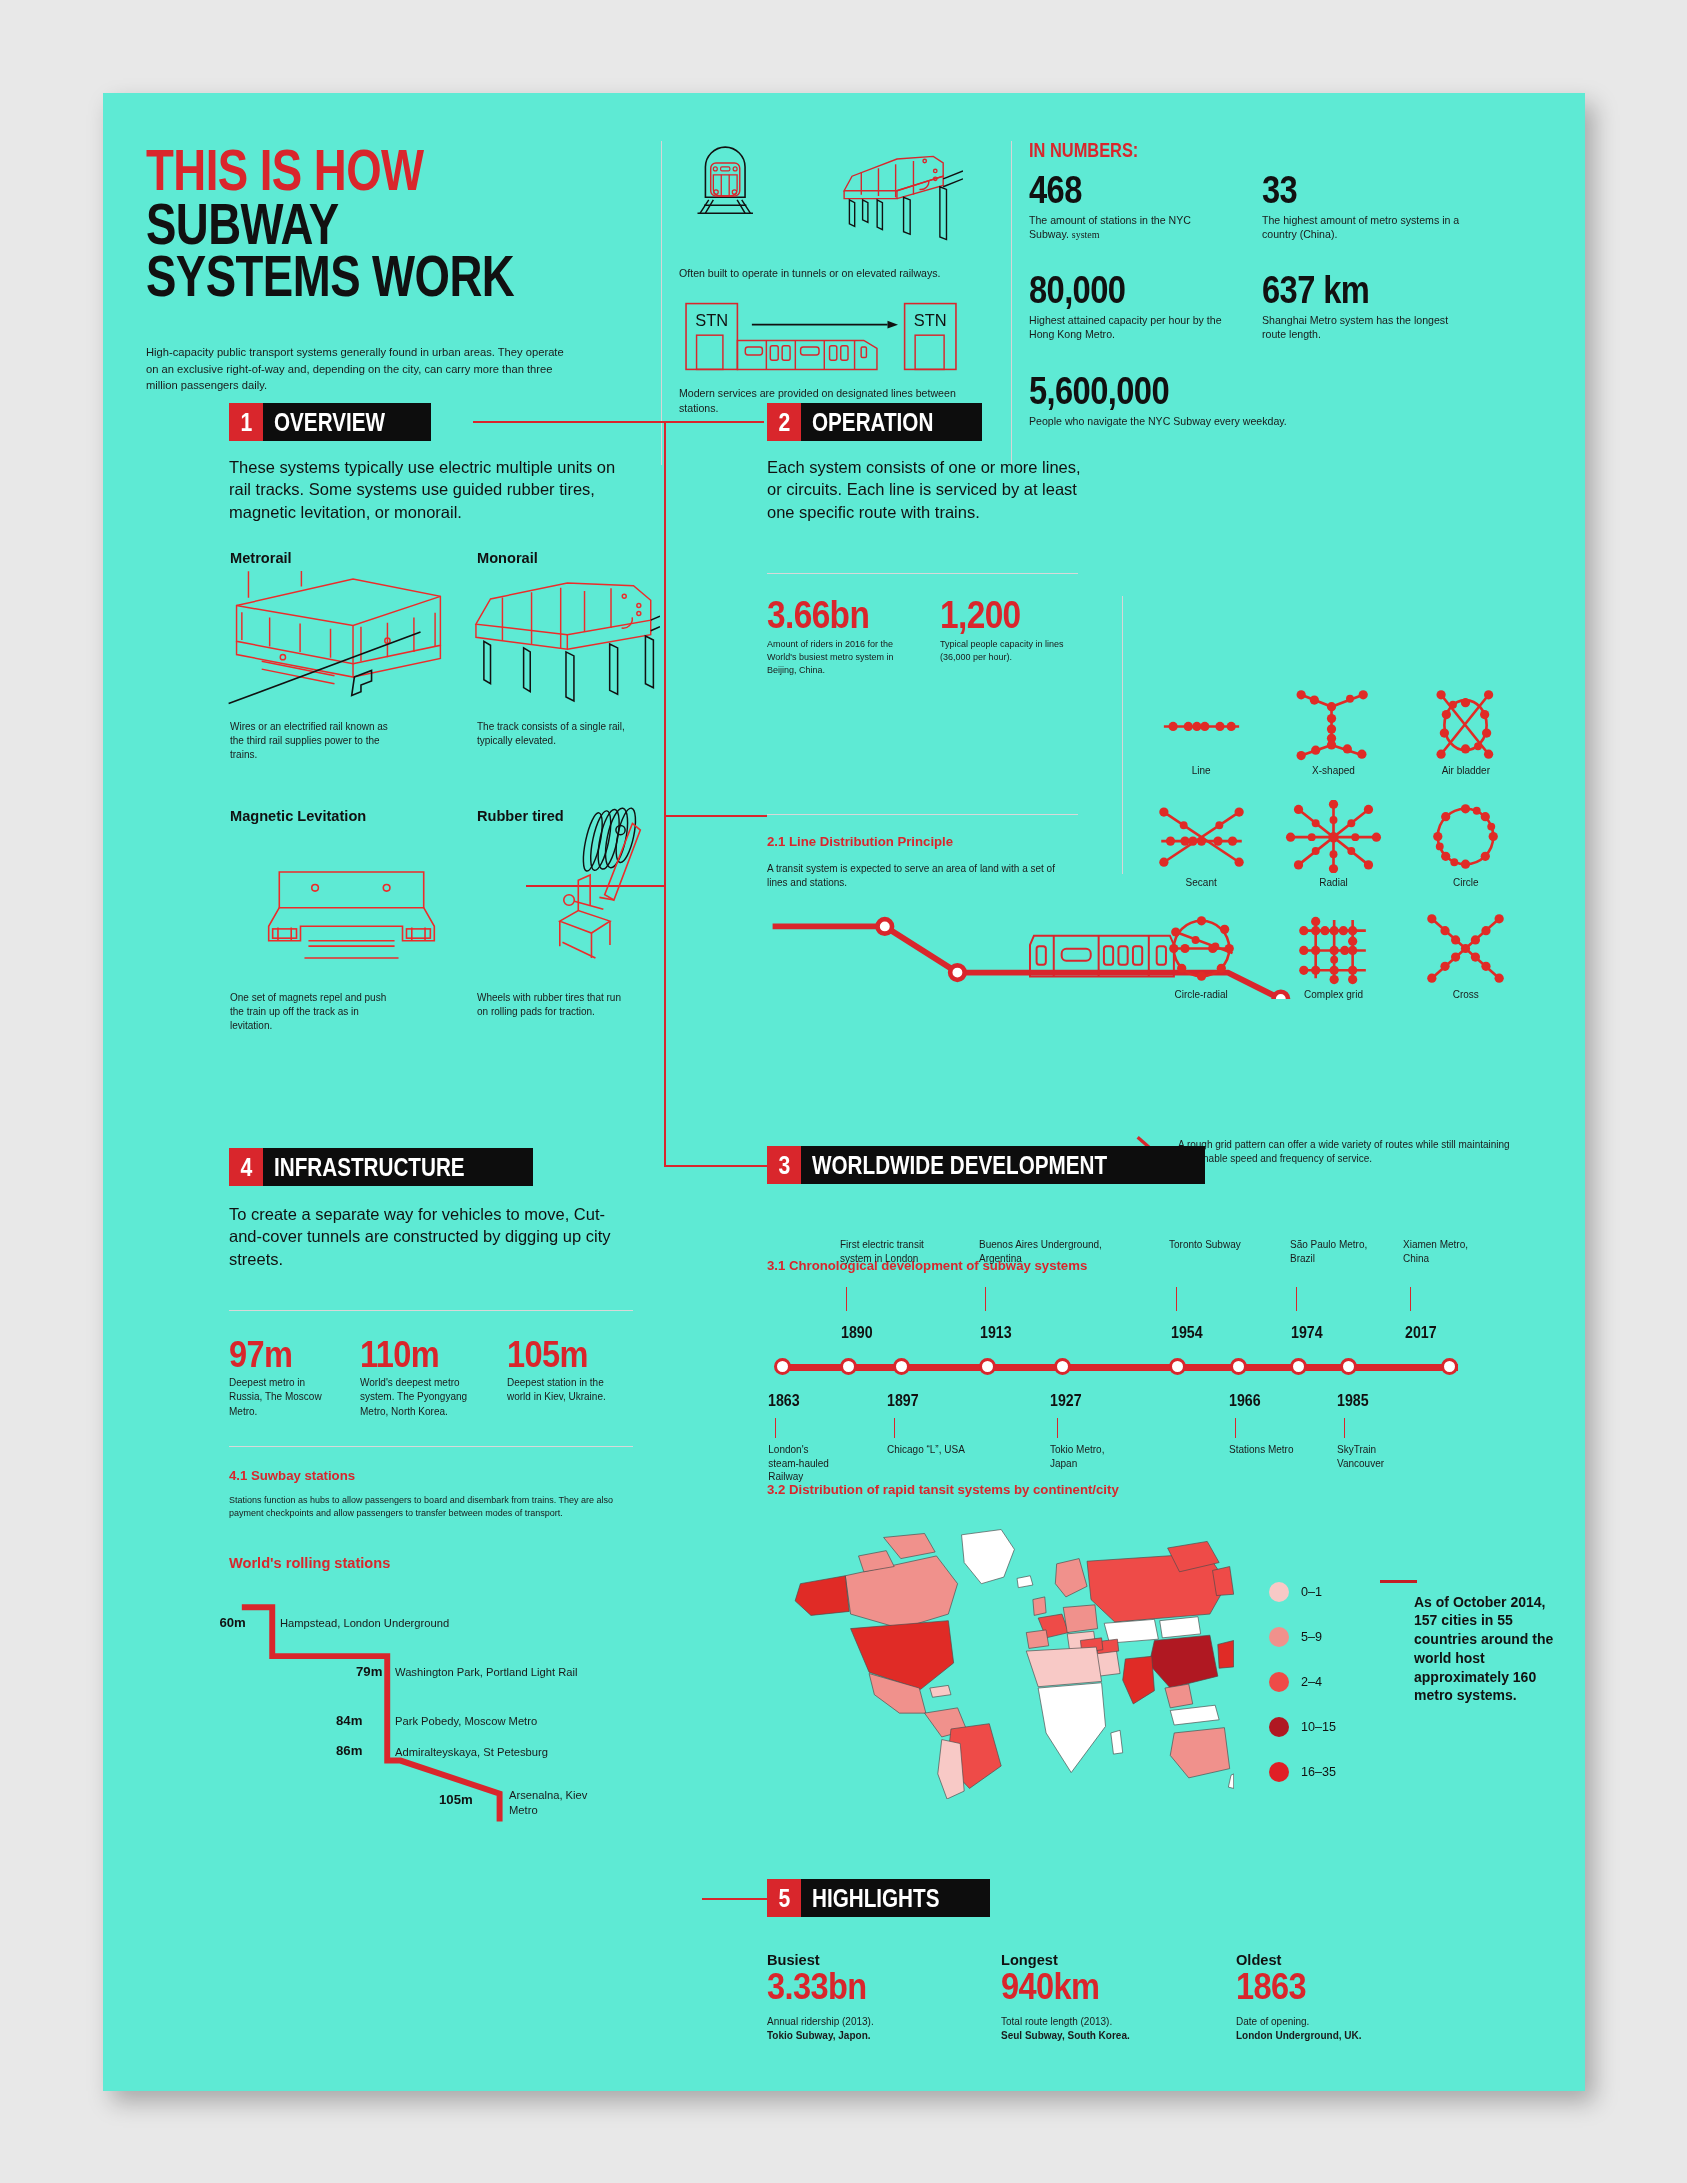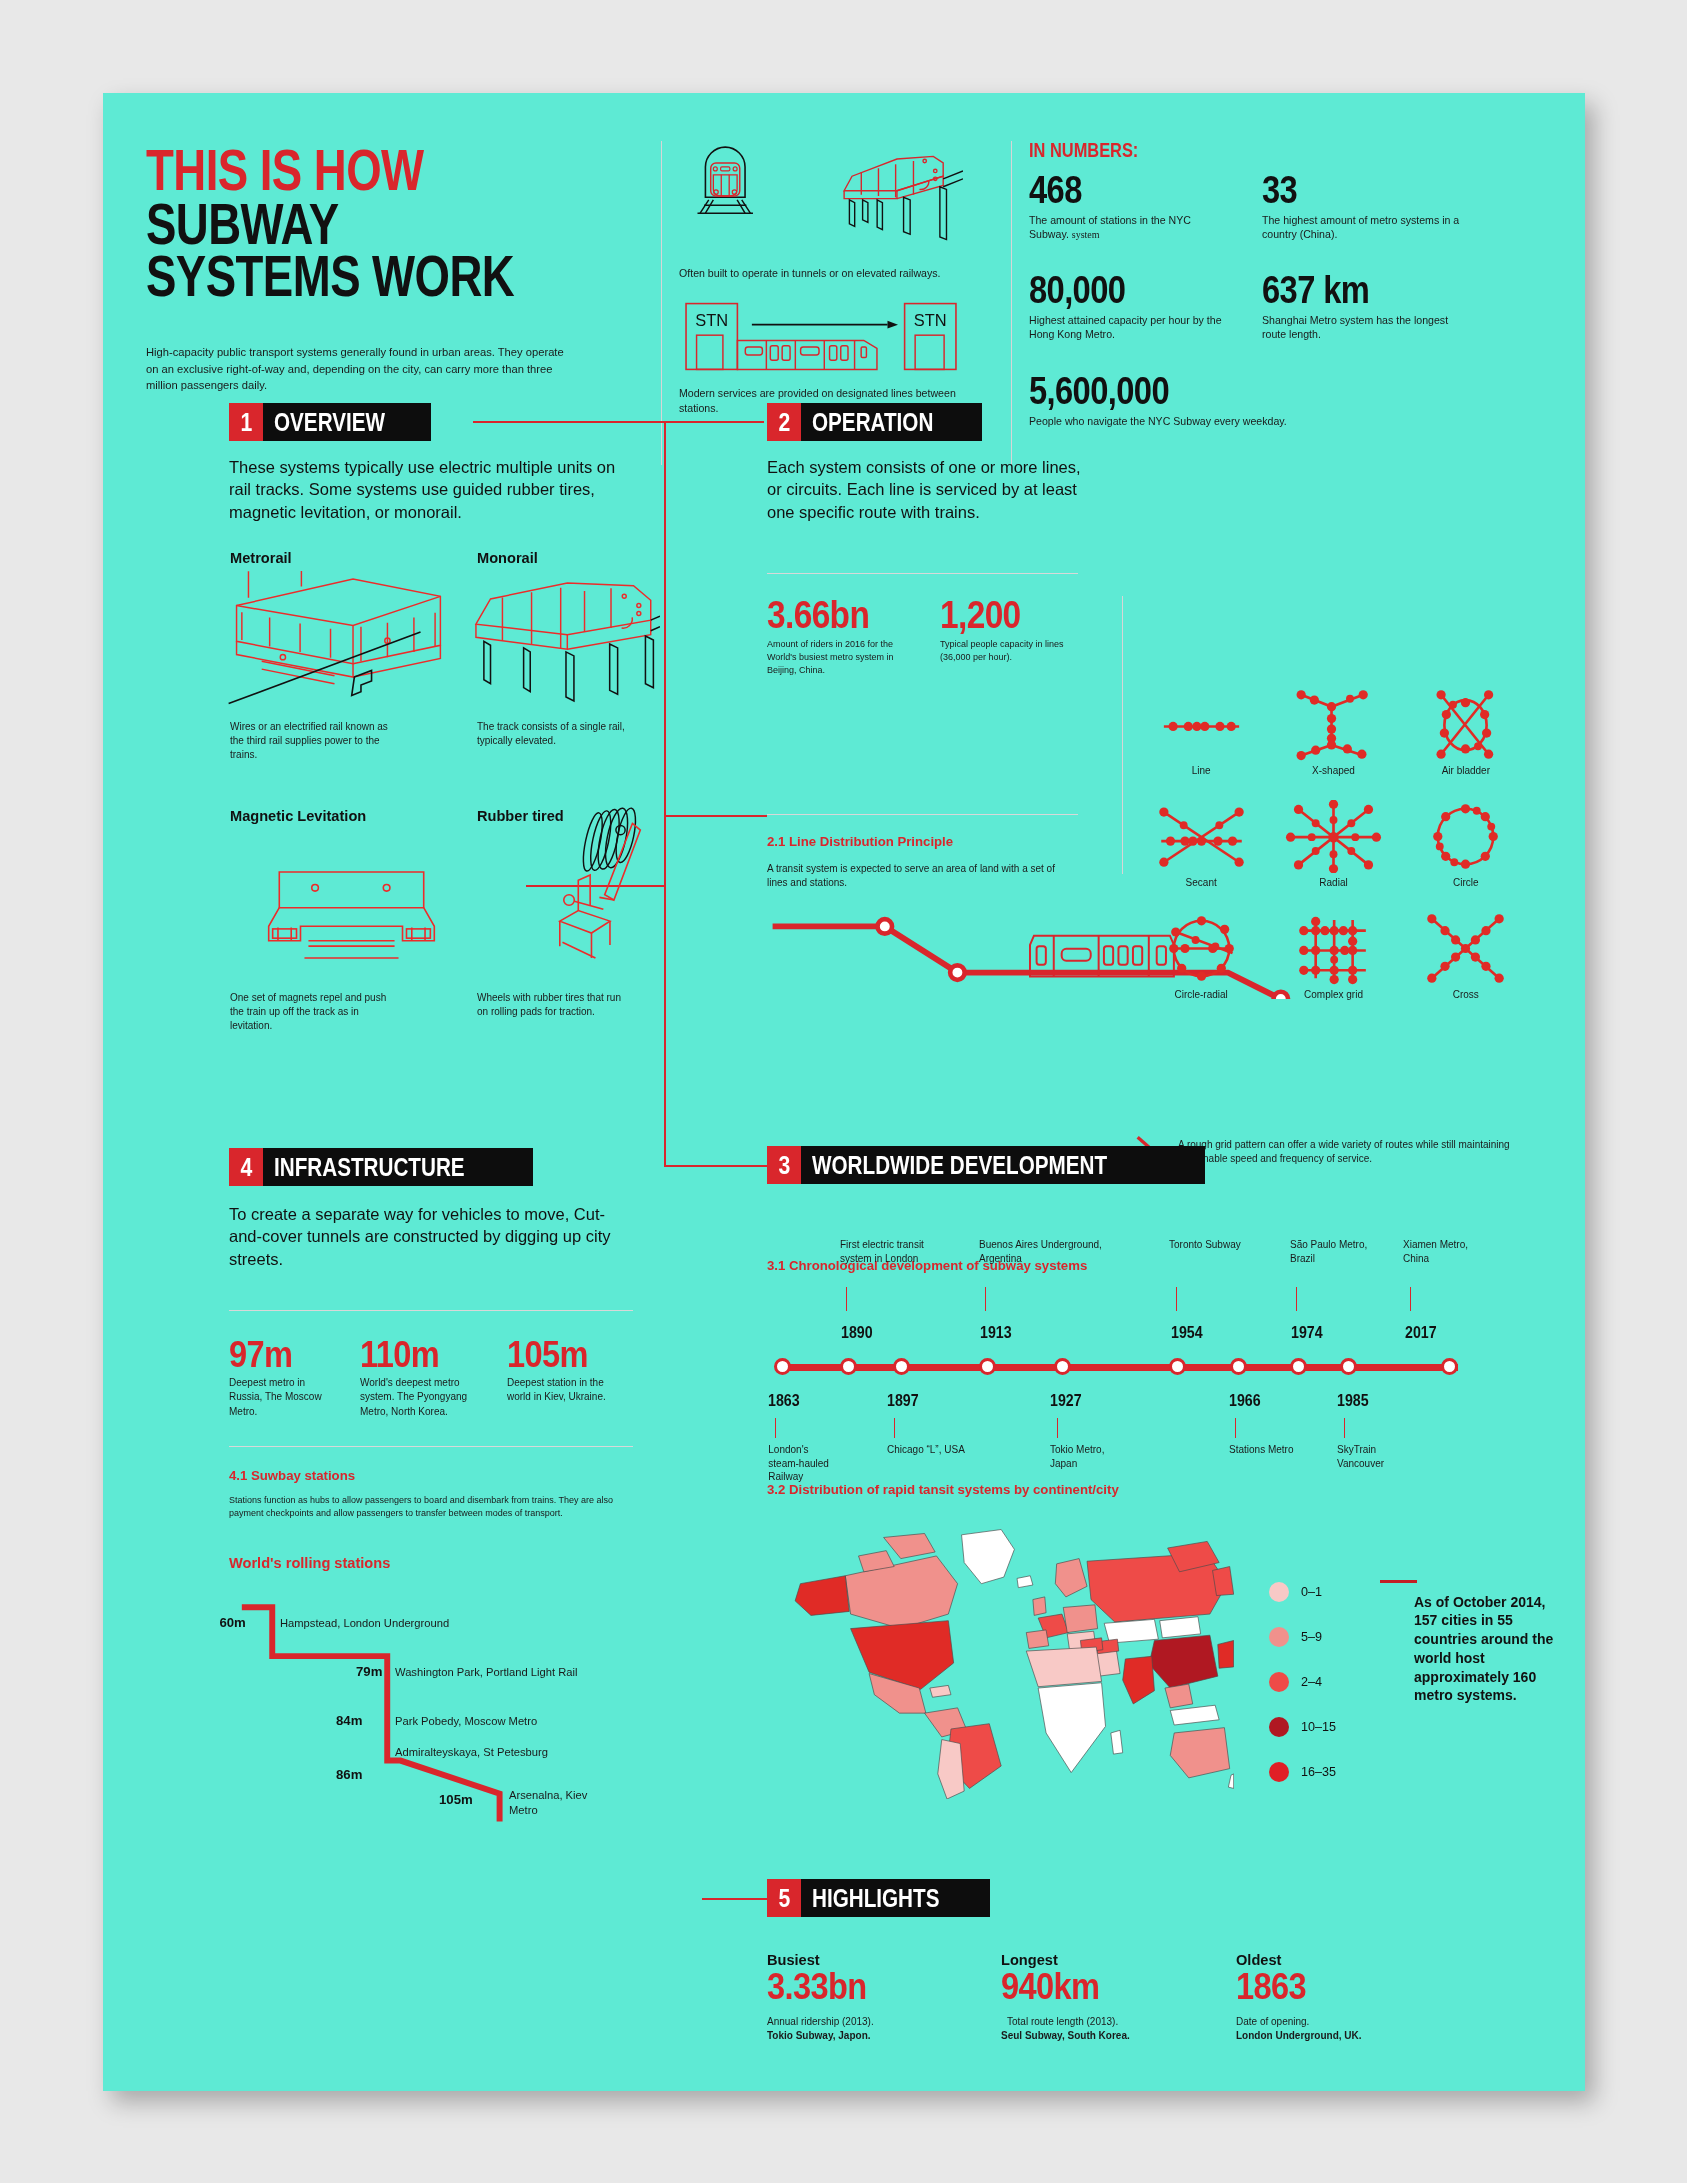--- a/index.html
+++ b/index.html
@@ -393,21 +393,21 @@
     </svg>
     <div class="dnum" style="left:-2.6px; top:20px;">60m</div>
     <div class="dname" style="left:58px; top:21px;">Hampstead, London Underground</div>
 
     <div class="dnum" style="left:114px; top:69px;margin-left:20px;">79m</div>
     <div class="dname" style="left:173px; top:70px;">Washington Park, Portland Light Rail</div>
 
     <div class="dnum" style="left:114px; top:118px;">84m</div>
     <div class="dname" style="left:173px; top:119px;">Park Pobedy, Moscow Metro</div>
 
-    <div class="dnum" style="left:114px; top:148px;margin-top:24px;">86m</div>
+    <div class="dnum" style="left:114px; top:148px;">86m</div>
     <div class="dname" style="left:173px; top:150px;">Admiralteyskaya, St Petesburg</div>
 
     <div class="dnum" style="left:217px; top:197px;">105m</div>
     <div class="dname" style="left:287px; top:193px; width:79px; white-space:normal;">Arsenalna, Kiev Metro</div>
   </div>
 
   <div class="banner" style="left:664px; top:310px;">
     <div class="n cond">
           <span>2</span>
         </div>
@@ -867,21 +867,21 @@
   <div class="hl-item" style="left:664px; top:1859px;">
     <div class="hl-k cond">Busiest</div>
     <div class="hl-v cond">3.33bn</div>
     <div class="hl-d" style="margin-top:8px;">Annual ridership (2013).</div>
     <div class="hl-d" style="font-weight:bold;">Tokio Subway, Japon.</div>
   </div>
 
   <div class="hl-item" style="left:898px; top:1859px;">
     <div class="hl-k cond">Longest</div>
     <div class="hl-v cond">940km</div>
-    <div class="hl-d" style="margin-top:8px;margin-left:6px;">Total route length (2013).</div>
+    <div class="hl-d" style="margin-top:8px;">Total route length (2013).</div>
     <div class="hl-d" style="font-weight:bold;">Seul Subway, South Korea.</div>
   </div>
 
   <div class="hl-item" style="left:1133px; top:1859px;">
     <div class="hl-k cond">Oldest</div>
     <div class="hl-v cond">1863</div>
     <div class="hl-d" style="margin-top:8px;">Date of opening.</div>
     <div class="hl-d" style="font-weight:bold;">London Underground, UK.</div>
   </div>
 

